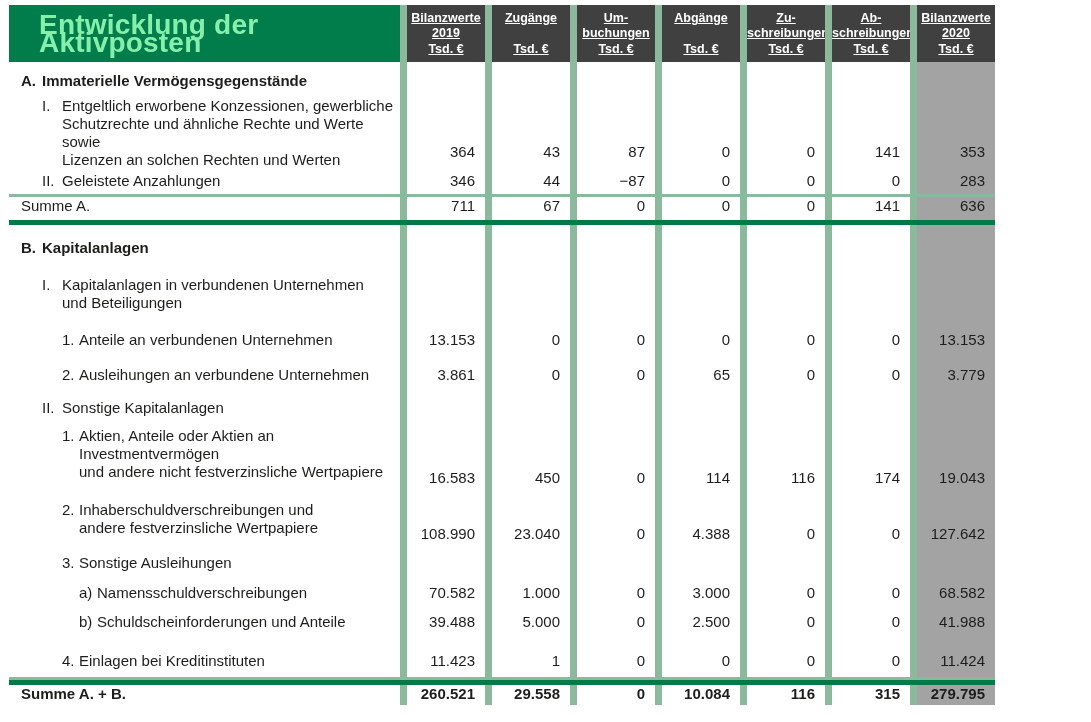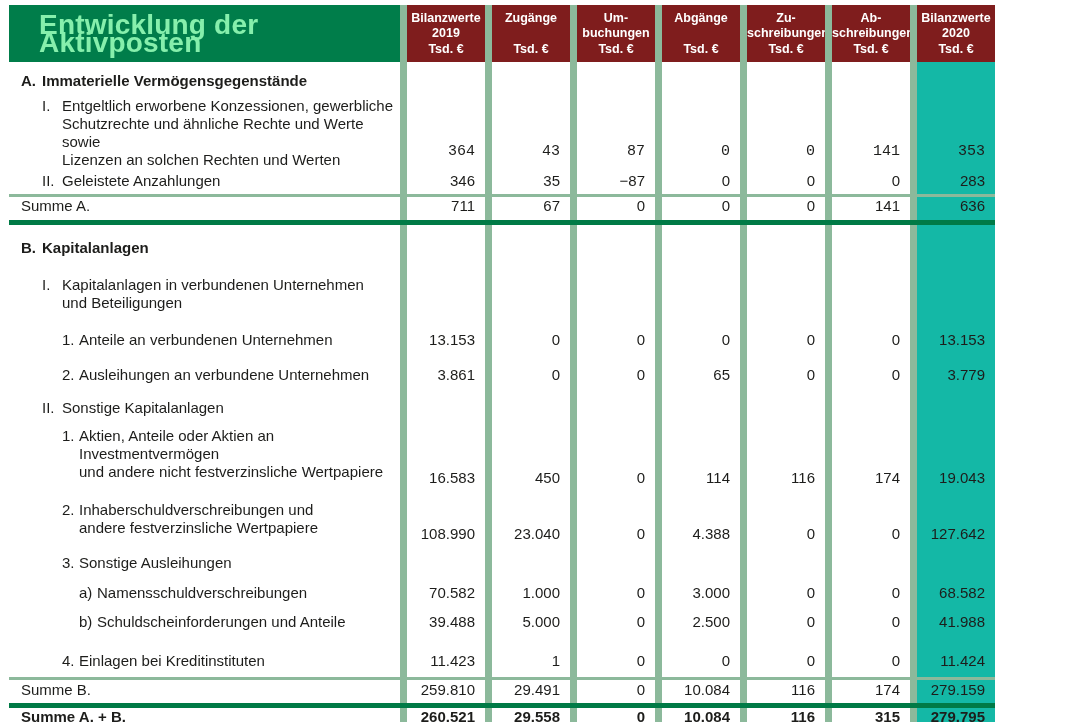--- a/index.html
+++ b/index.html
@@ -11,47 +11,47 @@
   .wrap{padding:5px 0 0 9px;}
   table{border-spacing:0;border-collapse:separate;table-layout:fixed;width:986px;}
   col.c-label{width:391px;}
   col.c-num{width:85px;}
   td{padding:0;vertical-align:bottom;font-size:15px;line-height:18px;overflow:hidden;}
 
   
   tr.h-head{height:57px;}
   td.htitle{background:#007D4A;color:#86efac;font-weight:bold;font-size:28px;
     letter-spacing:.2px;vertical-align:middle;padding-left:30px;}
-  td.hcell{background:#7f1d1d;color:#fff;font-weight:bold;font-size:12.5px;line-height:15px;
-    text-align:center;border-left:7px solid #8CB99B;vertical-align:top;padding-top:6px;}
+  td.hcell{background:#404040;color:#fff;font-weight:bold;font-size:12.5px;line-height:15px;
+    text-align:center;border-left:7px solid #8CB99B;vertical-align:top;padding-top:6px;text-decoration:underline;}
   .hc{display:flex;flex-direction:column;height:51px;}
   .h2{min-height:15px;}
   .hsp{flex:1;}
   .hu{padding-bottom:5px;}
 
   
   td.num{text-align:right;padding-right:10px;border-left:7px solid #8CB99B;background:#fff;}
-  td.num.last{background:#14b8a6;}
+  td.num.last{background:#a3a3a3;}
   td.lbl{background:#fff;}
   .lab{display:flex;}
   .pfx{flex:0 0 auto;}
   td.sec{padding-left:12px;font-weight:bold;} td.sec .pfx{width:21px;}
   td.lv1{padding-left:33px;} td.lv1 .pfx{width:20px;}
   td.lv2{padding-left:53px;} td.lv2 .pfx{width:17px;}
   td.lv3{padding-left:70px;} td.lv3 .pfx{width:18px;}
   td.sumlbl{padding-left:12px;}
 
   
   tr.rule td{height:3px;font-size:0;line-height:0;}
   tr.rule-light td{background:#8CB99B;height:3px;}
   tr.rule-dark td{background:#007A46;height:5px;}
 
   
   tr.r0{height:33px;}  tr.r0 td{padding-bottom:5px;}
-  tr.r1{height:73px;}  tr.r1 td.lbl{vertical-align:top;padding-top:2px;} tr.r1 td.num{padding-bottom:8px;font-family:Liberation Mono, monospace;}
+  tr.r1{height:73px;}  tr.r1 td.lbl{vertical-align:top;padding-top:2px;} tr.r1 td.num{padding-bottom:8px;}
   tr.r2{height:25px;}  tr.r2 td{padding-bottom:4px;}
   tr.r4{height:22px;}  tr.r4 td{padding-bottom:5px;}
   tr.r6{height:39px;}  tr.r6 td{padding-bottom:7px;}
   tr.r7{height:53px;}  tr.r7 td{padding-bottom:5px;}
   tr.r8{height:45px;}  tr.r8 td{padding-bottom:13px;}
   tr.r9{height:35px;}  tr.r9 td{padding-bottom:13px;}
   tr.r10{height:30px;} tr.r10 td{padding-bottom:10px;}
   tr.r11{height:55px;} tr.r11 td.lbl{padding-bottom:14px;} tr.r11 td.num{padding-bottom:8px;}
   tr.r12{height:55px;} tr.r12 td.lbl{padding-bottom:13px;} tr.r12 td.num{padding-bottom:7px;}
   tr.r13{height:30px;} tr.r13 td{padding-bottom:8px;}
@@ -179,21 +179,21 @@
   <tr class="r2">
     <td class="lbl lv1">
             <div class="lab">
               <span class="pfx">II.</span>
               <div class="lines">
                 <div class="ln">Geleistete Anzahlungen</div>
               </div>
             </div>
           </td>
     <td class="num">346</td>
-    <td class="num">35</td>
+    <td class="num">44</td>
     <td class="num">−87</td>
     <td class="num">0</td>
     <td class="num">0</td>
     <td class="num">0</td>
     <td class="num last">283</td>
   </tr>
 
   <tr class="rule rule-light">
           <td colspan="8"></td>
         </tr>
@@ -417,36 +417,20 @@
     <td class="num">0</td>
     <td class="num">0</td>
     <td class="num">0</td>
     <td class="num last">11.424</td>
   </tr>
 
   <tr class="rule rule-light">
           <td colspan="8"></td>
         </tr>
 
-  <tr class="r18">
-    <td class="lbl sumlbl">
-            <div class="lab">
-              <div class="lines">
-                <div class="ln">Summe B.</div>
-              </div>
-            </div>
-          </td>
-    <td class="num">259.810</td>
-    <td class="num">29.491</td>
-    <td class="num">0</td>
-    <td class="num">10.084</td>
-    <td class="num">116</td>
-    <td class="num">174</td>
-    <td class="num last">279.159</td>
-  </tr>
 
   <tr class="rule rule-dark">
           <td colspan="8"></td>
         </tr>
 
   <tr class="r20">
     <td class="lbl sumlbl">
             <div class="lab">
               <div class="lines">
                 <div class="ln">Summe A. + B.</div>

